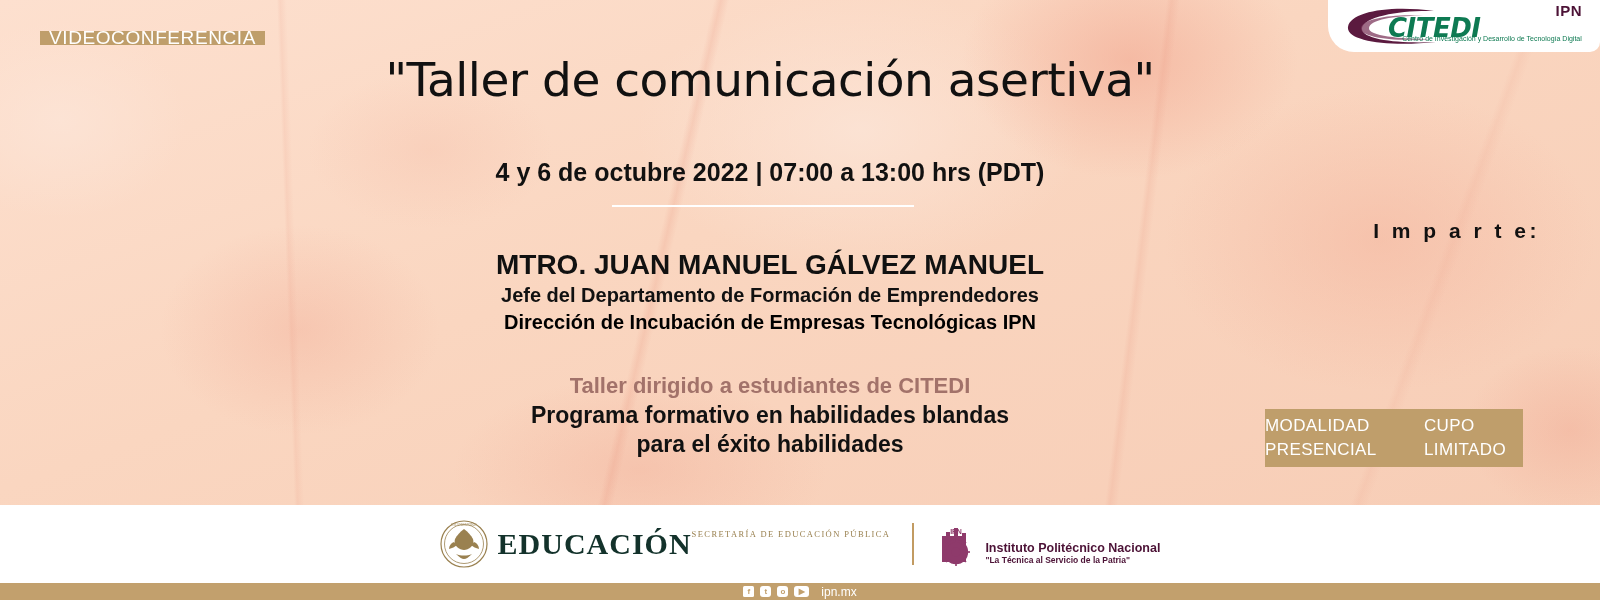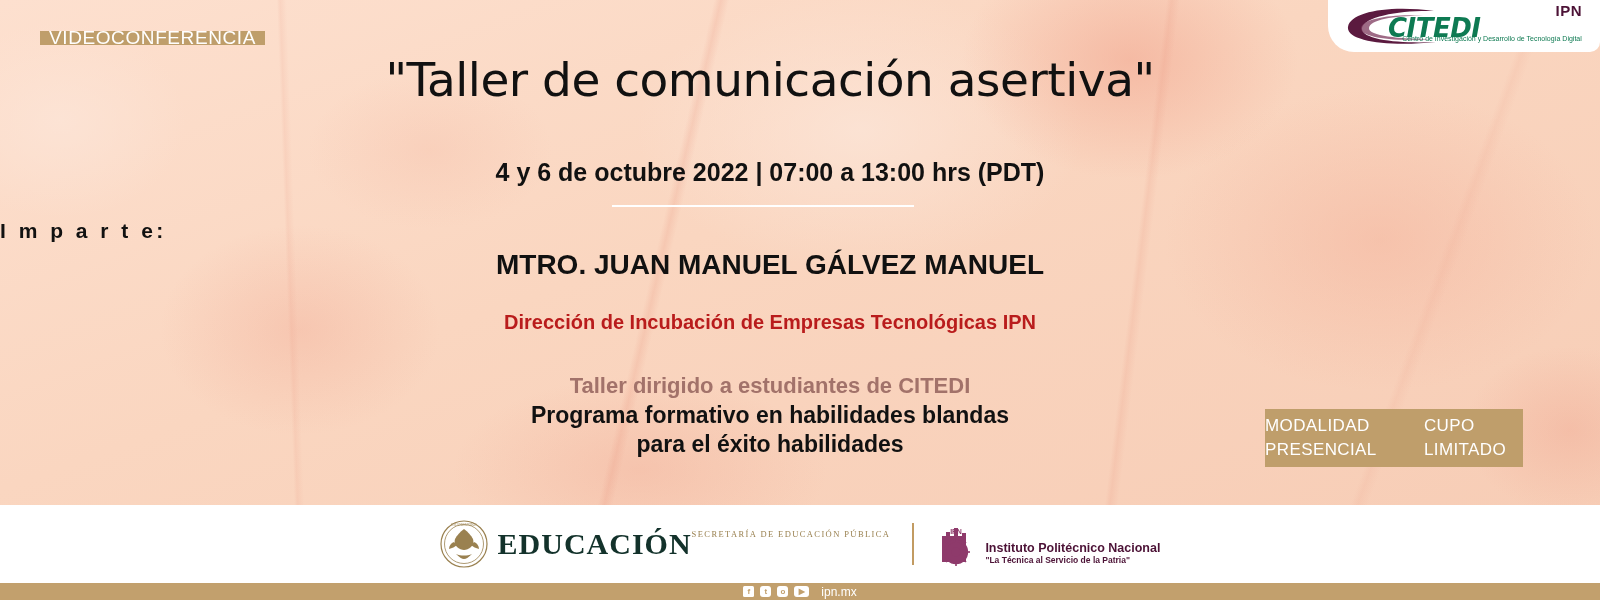--- a/index.html
+++ b/index.html
@@ -141,21 +141,21 @@
     left: 612px; top: 205px;
     width: 302px; height: 2px;
     background: #ffffff;
   }
 
   
   .imparte {
     position: absolute;
     left: 0; top: 219px;
     width: 1540px;
-    text-align: left;
+    text-align: right;
     font-size: 21px;
     font-weight: bold;
     color: #111111;
     letter-spacing: 3.5px;
   }
   .speaker-name {
     position: absolute;
     left: 0; top: 249px;
     width: 1540px;
     text-align: center;
@@ -172,21 +172,21 @@
     font-weight: bold;
     color: #111111;
   }
   .speaker-role2 {
     position: absolute;
     left: 0; top: 311px;
     width: 1540px;
     text-align: center;
     font-size: 20px;
     font-weight: bold;
-    color: #b91c1c;
+    color: #000000;
   }
 
   
   .audience {
     position: absolute;
     left: 0; top: 373px;
     width: 1540px;
     text-align: center;
     font-size: 22px;
     font-weight: bold;
@@ -347,20 +347,21 @@
   </div>
 
   <div class="title">"Taller de comunicación asertiva"</div>
 
   <div class="date-line">4 y 6 de octubre  2022 | 07:00 a 13:00 hrs (PDT)</div>
 
   <div class="divider"></div>
 
   <div class="imparte">I m p a r t e:</div>
   <div class="speaker-name">MTRO. JUAN MANUEL GÁLVEZ MANUEL</div>
+  <div class="speaker-role1">Jefe del Departamento de Formación de Emprendedores</div>
   <div class="speaker-role2">Dirección de Incubación de Empresas Tecnológicas IPN</div>
 
   <div class="audience">Taller dirigido a estudiantes de CITEDI</div>
   <div class="program1">Programa formativo en habilidades blandas</div>
   <div class="program2">para el éxito habilidades</div>
 
   <div class="modality">
     <span>MODALIDAD PRESENCIAL</span>
     <span>CUPO LIMITADO</span>
   </div>

